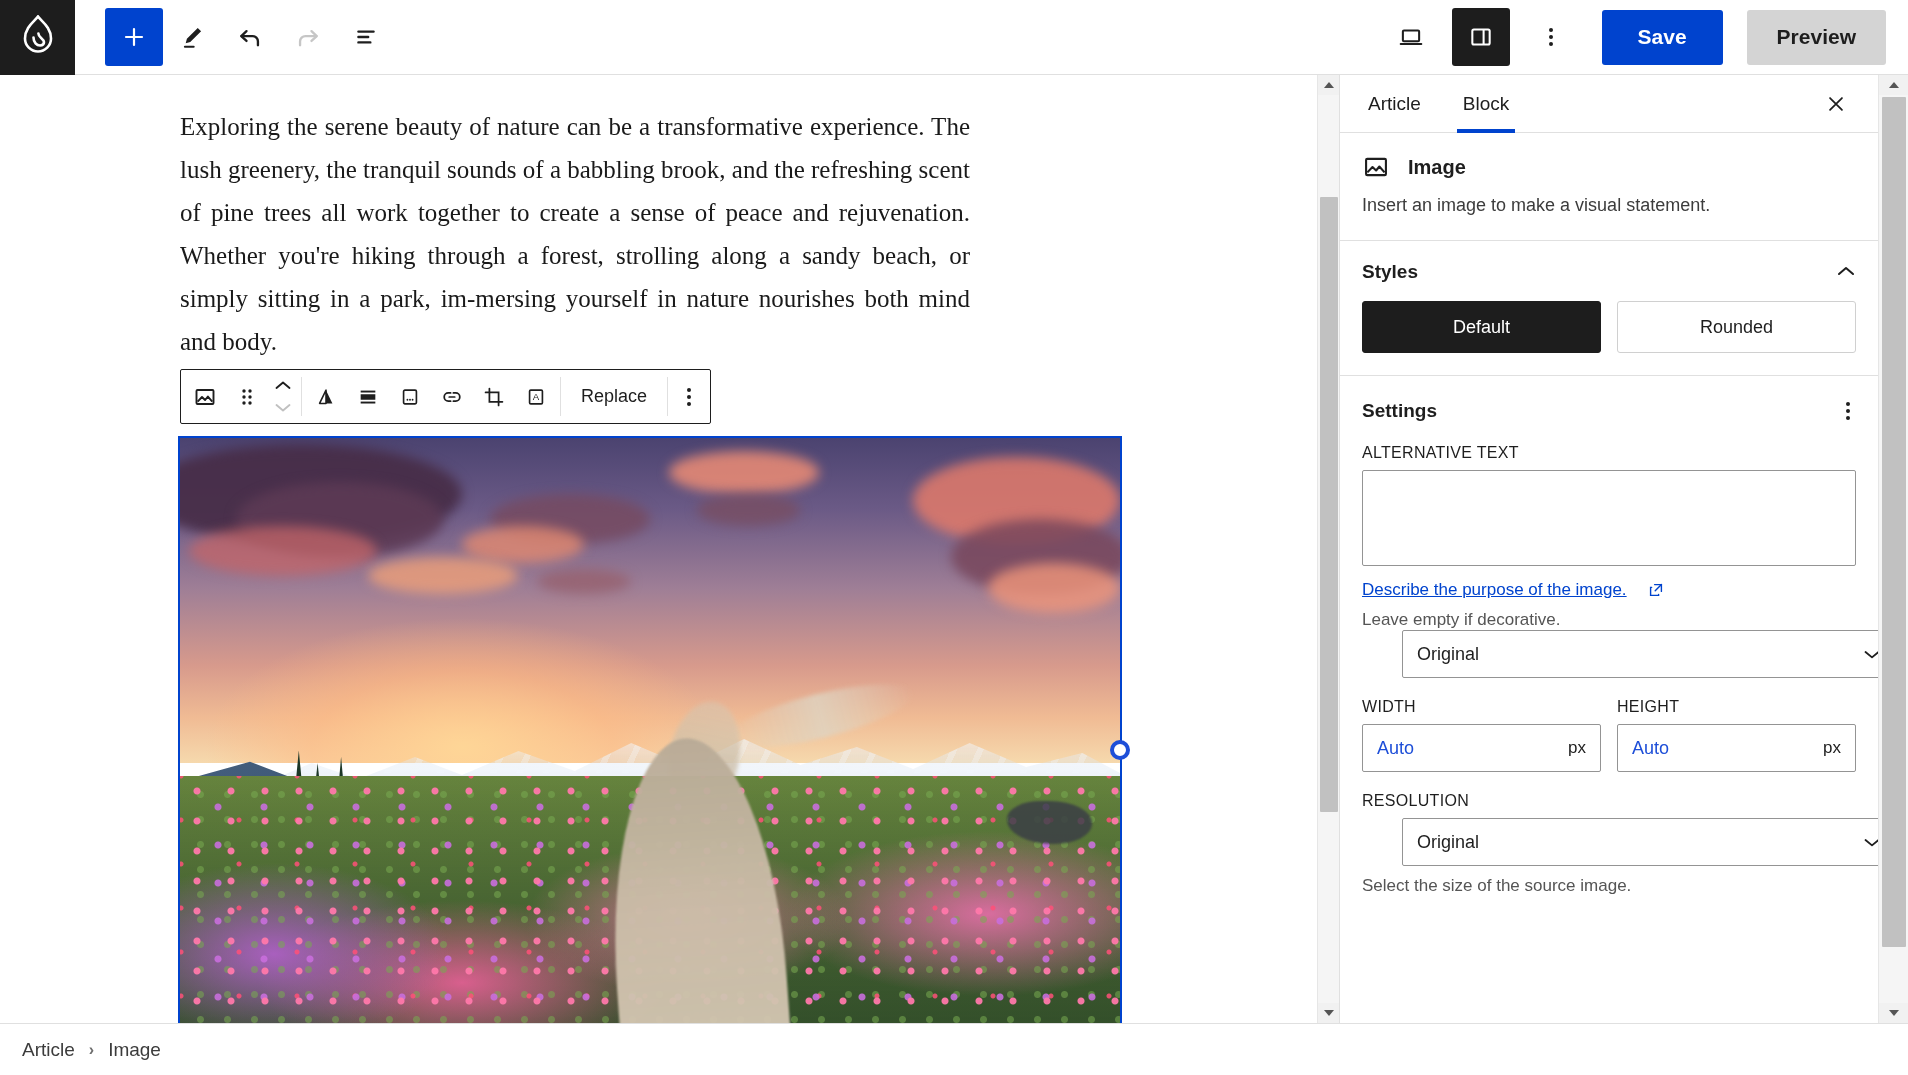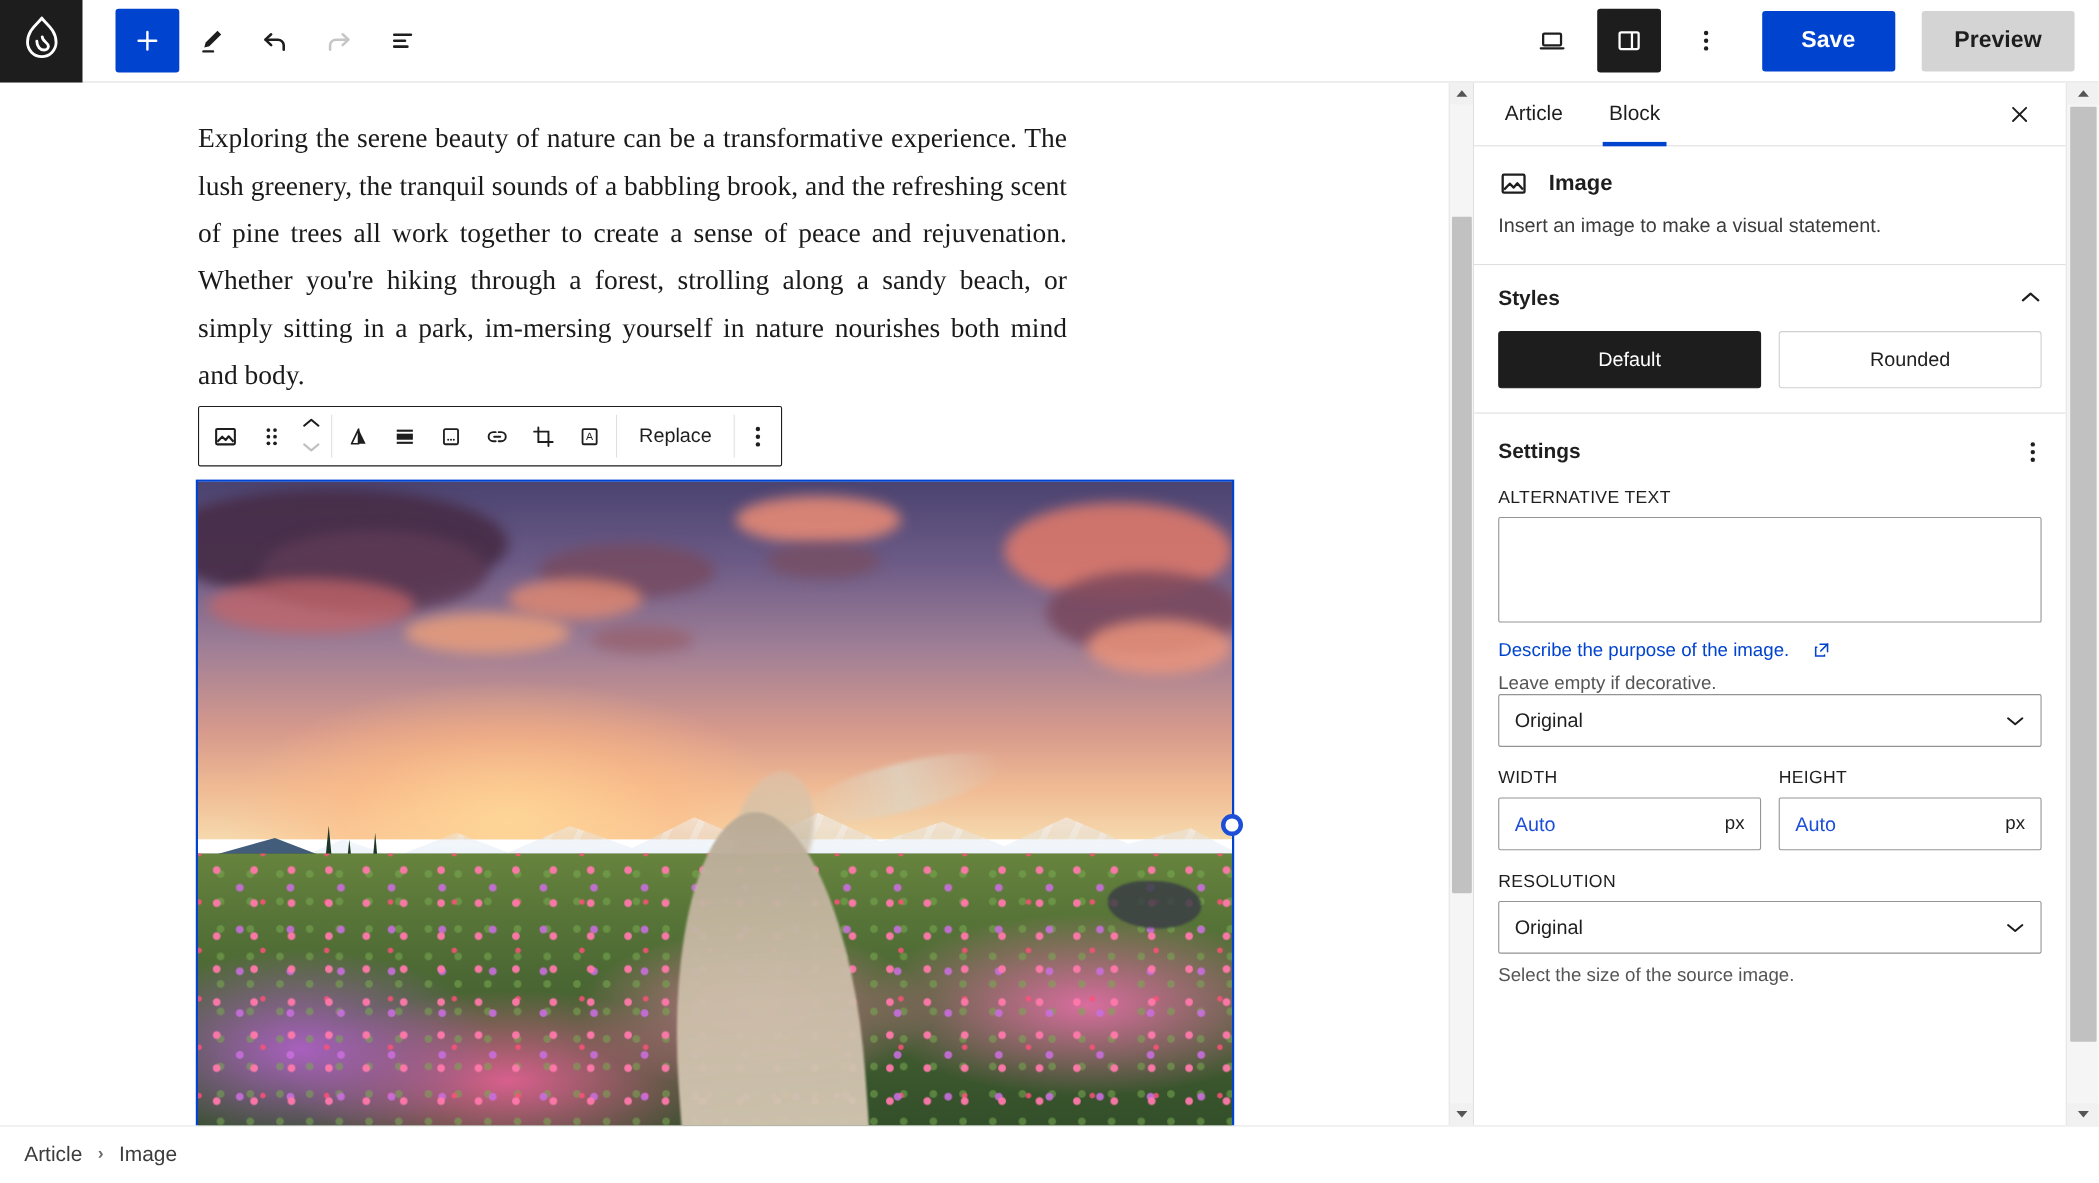--- a/index.html
+++ b/index.html
@@ -208,29 +208,29 @@
     width: 100%; height: 96px;
     border: 1px solid #949494; border-radius: 2px;
     background: #ffffff; resize: none;
     padding: 8px 10px; font-size: 17px;
     font-family: "Liberation Sans", sans-serif;
     color: #1e1e1e; outline: none;
   }
   .help-link {
     display: inline-flex; align-items: center; gap: 22px;
     font-size: 17px; color: #0043ce;
-    cursor: pointer; margin-top: 10px;
+    text-decoration: underline; cursor: pointer; margin-top: 10px;
   }
   .help-note { font-size: 17px; color: #555; margin-top: 10px; }
   .select-box {
     width: 100%; height: 48px;
     border: 1px solid #949494; border-radius: 2px;
     background: #ffffff; padding: 0 14px;
     display: flex; align-items: center; justify-content: space-between;
-    font-size: 18px; color: #1e1e1e; cursor: pointer;
+    font-size: 18px; color: #1e1e1e; cursor: pointer; margin-left: 40px;
   }
   .dim-row { display: flex; gap: 16px; }
   .dim-col { flex: 1 1 0; }
   .dim-input {
     width: 100%; height: 48px;
     border: 1px solid #949494; border-radius: 2px;
     background: #ffffff; padding: 0 14px;
     display: flex; align-items: center; justify-content: space-between;
     font-size: 18px; cursor: text;
   }

